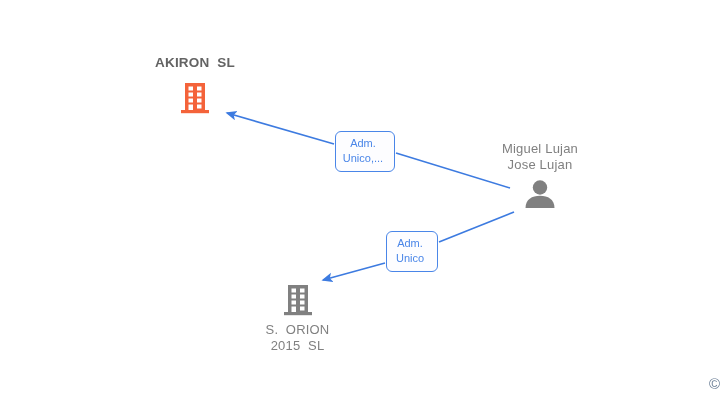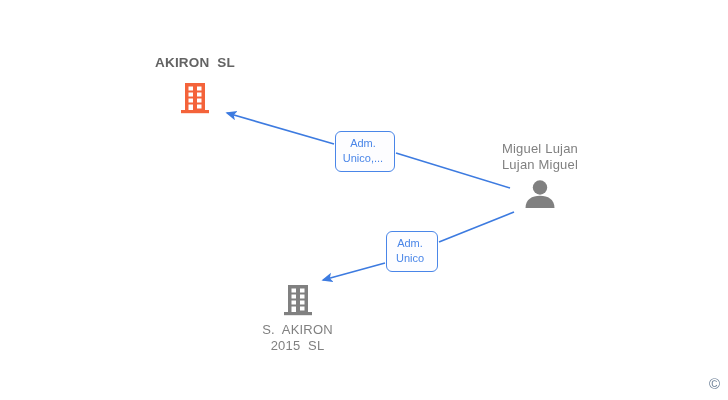--- a/index.html
+++ b/index.html
@@ -157,41 +157,41 @@
       <rect x="20" y="13.5" width="4.5" height="4" fill="#ffffff"></rect>
       <rect x="11.5" y="19.5" width="4.5" height="4" fill="#ffffff"></rect>
       <rect x="20" y="19.5" width="4.5" height="4" fill="#ffffff"></rect>
       <rect x="11.5" y="25.5" width="4.5" height="5.5" fill="#ffffff"></rect>
       <rect x="20" y="25.5" width="4.5" height="4" fill="#ffffff"></rect>
     </svg>
   </div>
 
   <div class="node" id="node-person">
     <div class="node-label plain">Miguel Lujan</div>
-    <div class="node-label plain">Lujan Miguel</div>
+    <div class="node-label plain">Jose Lujan</div>
     <svg class="node-icon" width="36" height="30" viewBox="0 0 36 30" xmlns="http://www.w3.org/2000/svg">
       <circle cx="18" cy="8.5" r="7.2" fill="#808080"></circle>
       <path d="M3.5 29 C3.5 20.5 10 16.8 18 16.8 C26 16.8 32.5 20.5 32.5 29 Z" fill="#808080"></path>
     </svg>
   </div>
 
   <div class="node" id="node-orion">
     <svg class="node-icon" width="36" height="36" viewBox="0 0 36 36" xmlns="http://www.w3.org/2000/svg">
       <rect x="8" y="4" width="20" height="27" fill="#808080"></rect>
       <rect x="4" y="31" width="28" height="3.2" fill="#808080"></rect>
       <rect x="11.5" y="7.5" width="4.5" height="4" fill="#ffffff"></rect>
       <rect x="20" y="7.5" width="4.5" height="4" fill="#ffffff"></rect>
       <rect x="11.5" y="13.5" width="4.5" height="4" fill="#ffffff"></rect>
       <rect x="20" y="13.5" width="4.5" height="4" fill="#ffffff"></rect>
       <rect x="11.5" y="19.5" width="4.5" height="4" fill="#ffffff"></rect>
       <rect x="20" y="19.5" width="4.5" height="4" fill="#ffffff"></rect>
       <rect x="11.5" y="25.5" width="4.5" height="5.5" fill="#ffffff"></rect>
       <rect x="20" y="25.5" width="4.5" height="4" fill="#ffffff"></rect>
     </svg>
-    <div class="node-label plain">S.  AKIRON</div>
+    <div class="node-label plain">S.  ORION</div>
     <div class="node-label plain">2015  SL</div>
   </div>
 
   <div class="edge-label" id="edge-label-1">Adm.
 Unico,...</div>
   <div class="edge-label" id="edge-label-2">Adm.
 Unico</div>
 
   <div id="watermark">
     <span class="wm-c">©</span>

